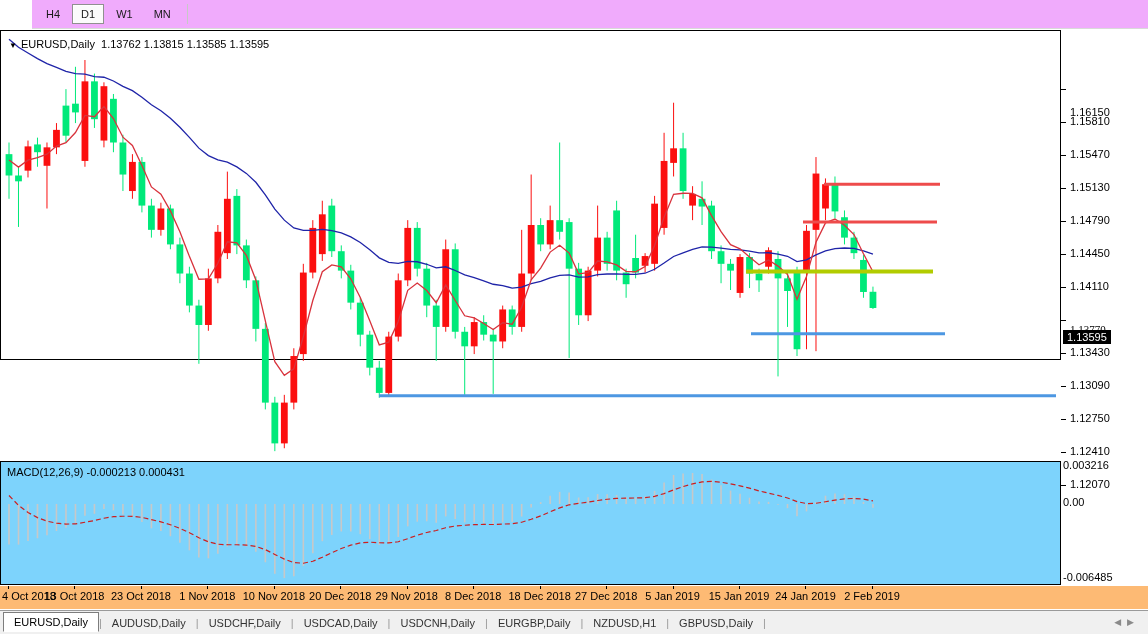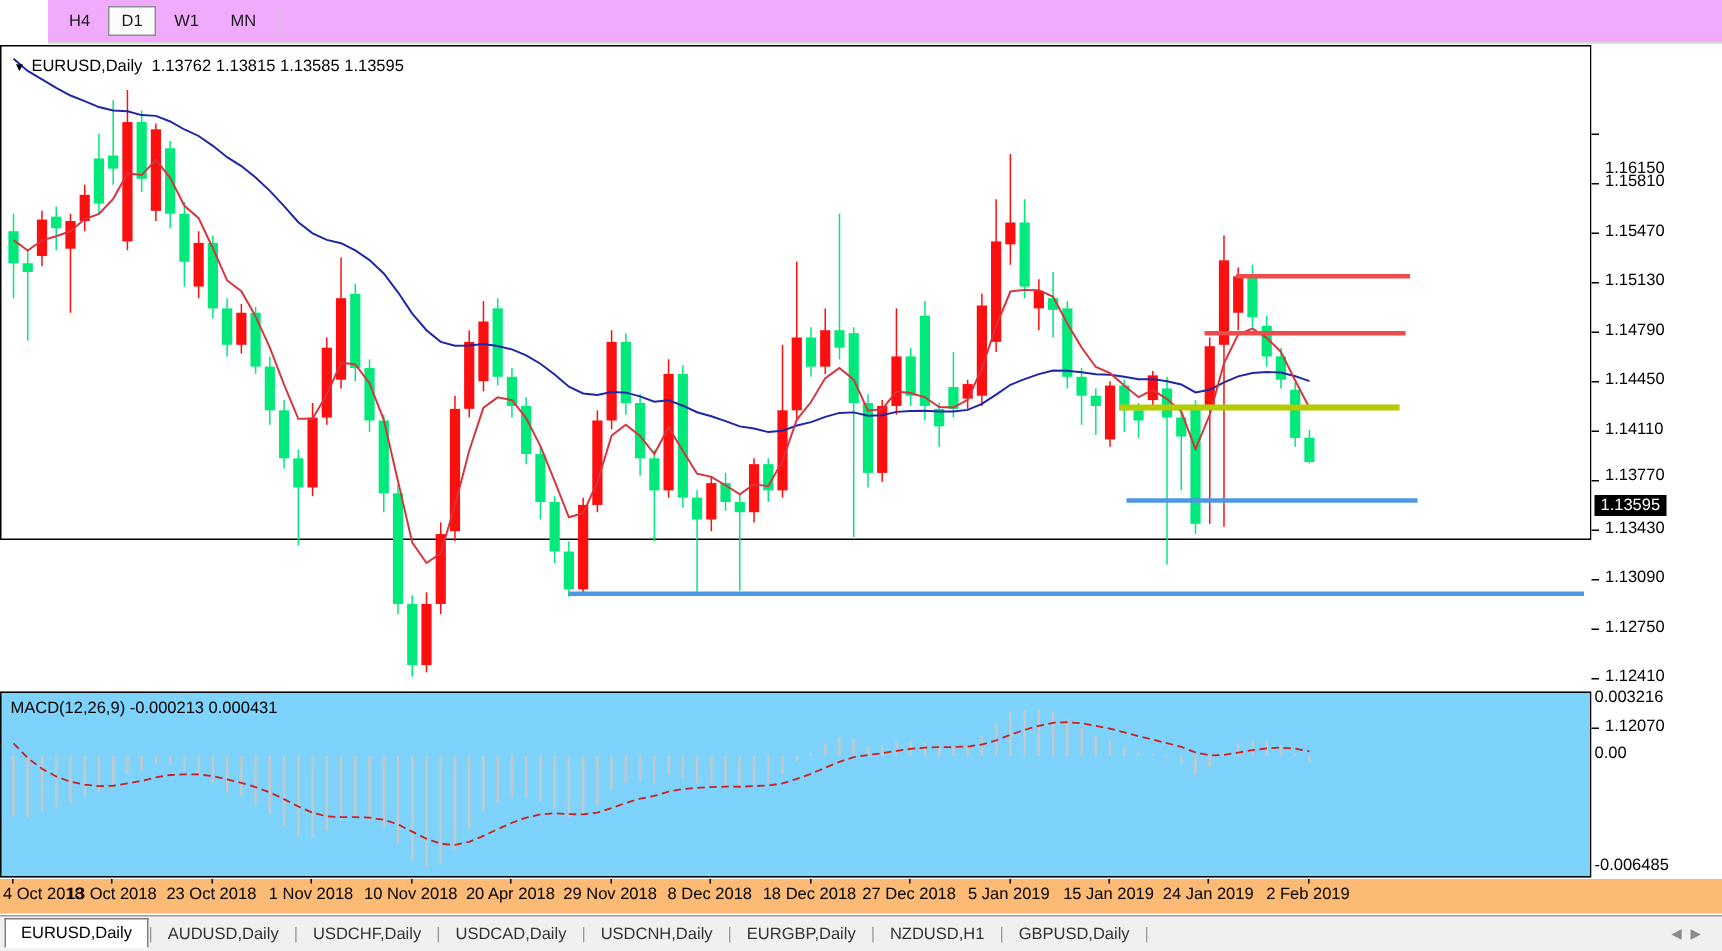--- a/index.html
+++ b/index.html
@@ -378,21 +378,21 @@
       <div class="axis-lab" style="top: 118px;">1.15470</div>
       <div class="axis-tick" style="top: 125px;"></div>
       <div class="axis-lab" style="top: 151px; text-align: right;">1.15130</div>
       <div class="axis-tick" style="top: 158px;"></div>
       <div class="axis-lab" style="top: 184px;">1.14790</div>
       <div class="axis-tick" style="top: 191px;"></div>
       <div class="axis-lab" style="top: 217px;">1.14450</div>
       <div class="axis-tick" style="top: 224px;"></div>
       <div class="axis-lab" style="top: 250px;">1.14110</div>
       <div class="axis-tick" style="top: 257px;"></div>
-      <div class="axis-lab" style="top: 281px;">1.13770</div>
+      <div class="axis-lab" style="top: 293px; font-family: Liberation Serif, serif;">1.13770</div>
       <div class="axis-tick" style="top: 290px;"></div>
       <div class="axis-lab" style="top: 316px; text-align: right;">1.13430</div>
       <div class="axis-tick" style="top: 323px;"></div>
       <div class="axis-lab" style="top: 349.001px;">1.13090</div>
       <div class="axis-tick" style="top: 356.001px;"></div>
       <div class="axis-lab" style="top: 382.001px;">1.12750</div>
       <div class="axis-tick" style="top: 389.001px;"></div>
       <div class="axis-lab" style="top: 415.001px;">1.12410</div>
       <div class="axis-tick" style="top: 422.001px;"></div>
       <div class="axis-lab" style="top: 448.001px;">1.12070</div>
@@ -406,21 +406,21 @@
       <div class="date-lab first" style="left: 2px;">4 Oct 2018</div>
       <div class="date-tick" style="left: 8px;"></div>
       <div class="date-lab" style="left: 74.458px;">13 Oct 2018</div>
       <div class="date-tick" style="left: 74.458px;"></div>
       <div class="date-lab" style="left: 140.916px;">23 Oct 2018</div>
       <div class="date-tick" style="left: 140.916px;"></div>
       <div class="date-lab" style="left: 207.374px;">1 Nov 2018</div>
       <div class="date-tick" style="left: 207.374px;"></div>
       <div class="date-lab" style="left: 273.832px;">10 Nov 2018</div>
       <div class="date-tick" style="left: 273.832px;"></div>
-      <div class="date-lab" style="left: 340.29px;">20 Apr 2018</div>
+      <div class="date-lab" style="left: 340.29px;">20 Dec 2018</div>
       <div class="date-tick" style="left: 340.29px;"></div>
       <div class="date-lab" style="left: 406.748px;">29 Nov 2018</div>
       <div class="date-tick" style="left: 406.748px;"></div>
       <div class="date-lab" style="left: 473.206px;">8 Dec 2018</div>
       <div class="date-tick" style="left: 473.206px;"></div>
       <div class="date-lab" style="left: 539.664px;">18 Dec 2018</div>
       <div class="date-tick" style="left: 539.664px;"></div>
       <div class="date-lab" style="left: 606.122px;">27 Dec 2018</div>
       <div class="date-tick" style="left: 606.122px;"></div>
       <div class="date-lab" style="left: 672.58px;">5 Jan 2019</div>

